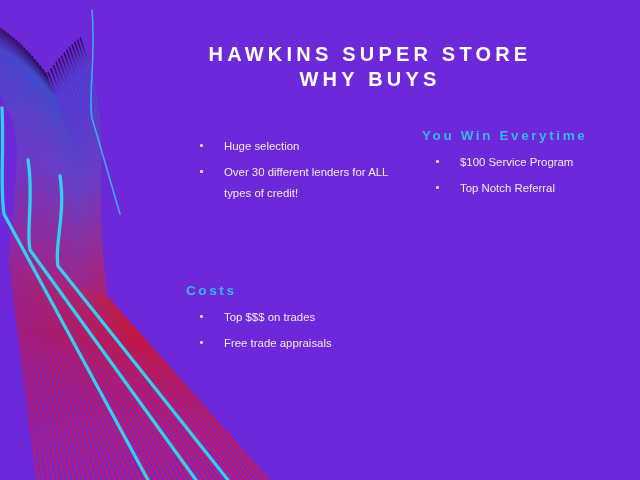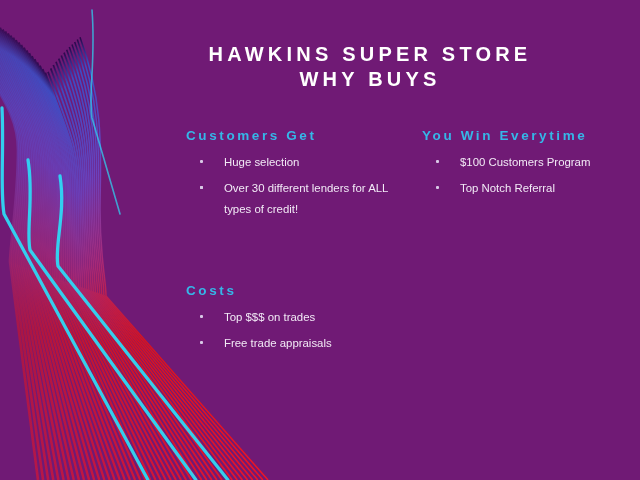--- a/index.html
+++ b/index.html
@@ -5,21 +5,21 @@
   html, body {
     margin: 0;
     padding: 0;
     background: #120320;
   }
   #slide {
     position: relative;
     width: 640px;
     height: 480px;
     overflow: hidden;
-    background: #701a75;
+    background: #6d28d9;
     font-family: "Liberation Sans", sans-serif;
     -webkit-font-smoothing: antialiased;
   }
   #wave-art {
     position: absolute;
     left: 0;
     top: 0;
     width: 300px;
     height: 480px;
     pointer-events: none;
@@ -154,42 +154,41 @@
         <path d="M 92  10 C 96 60 88 96 92 118 L 120 214" stroke-width="1.6" opacity="0.75"></path>
       </g>
   </svg>
 
   <div class="title-block">
     <div class="title-line">HAWKINS SUPER STORE</div>
     <div class="title-line">WHY BUYS</div>
   </div>
 
   <div class="col col-customers">
-    <div class="section-head">Customers Get</div>
     <ul class="bullets">
       <li>
         <span class="dot"></span>
         <span class="bullet-text">Huge selection</span>
       </li>
       <li>
         <span class="dot"></span>
       </li>
       <li>
         <span class="dot"></span>
         <span class="bullet-text">Over 30 different lenders for ALL types of credit!</span>
       </li>
     </ul>
   </div>
 
   <div class="col col-youwin">
     <div class="section-head">You Win Everytime</div>
     <ul class="bullets">
       <li>
         <span class="dot"></span>
-        <span class="bullet-text">$100 Customers Program</span>
+        <span class="bullet-text">$100 Service Program</span>
       </li>
       <li>
         <span class="dot"></span>
         <span class="bullet-text">Top Notch Referral</span>
       </li>
     </ul>
   </div>
 
   <div class="col col-costs">
     <div class="section-head">Costs</div>

